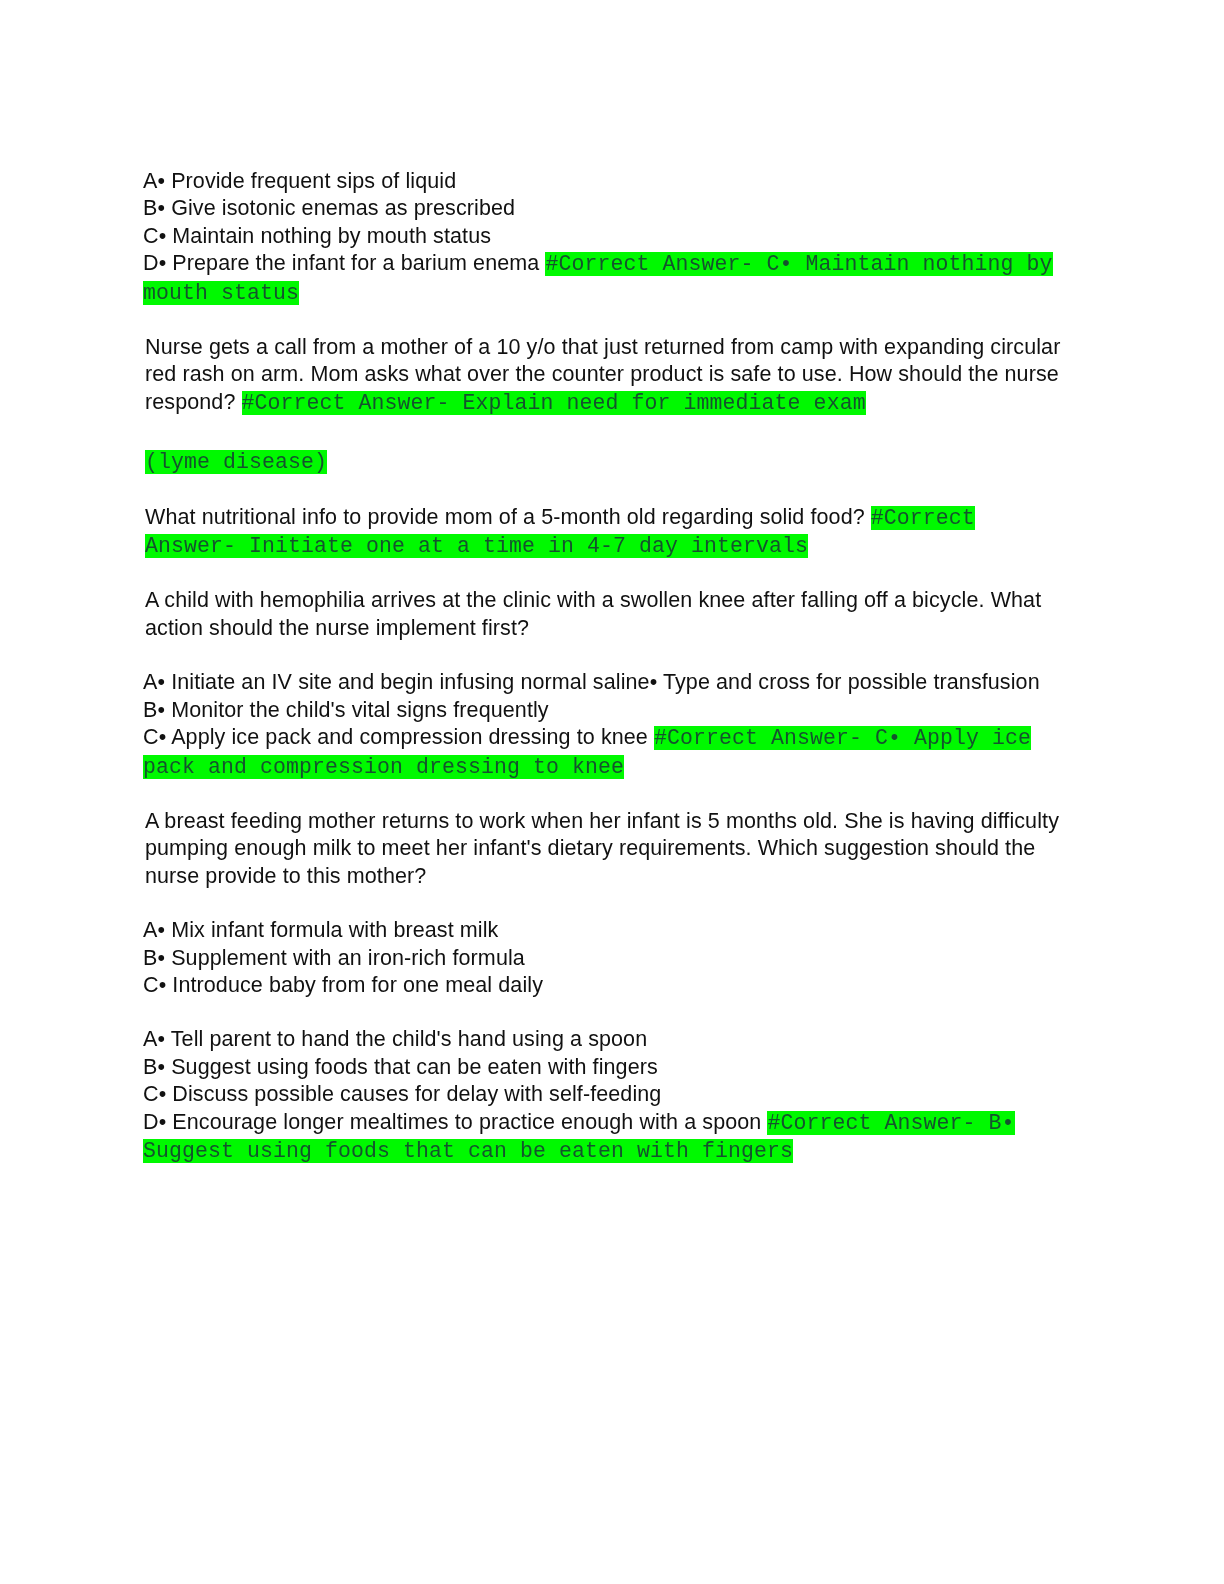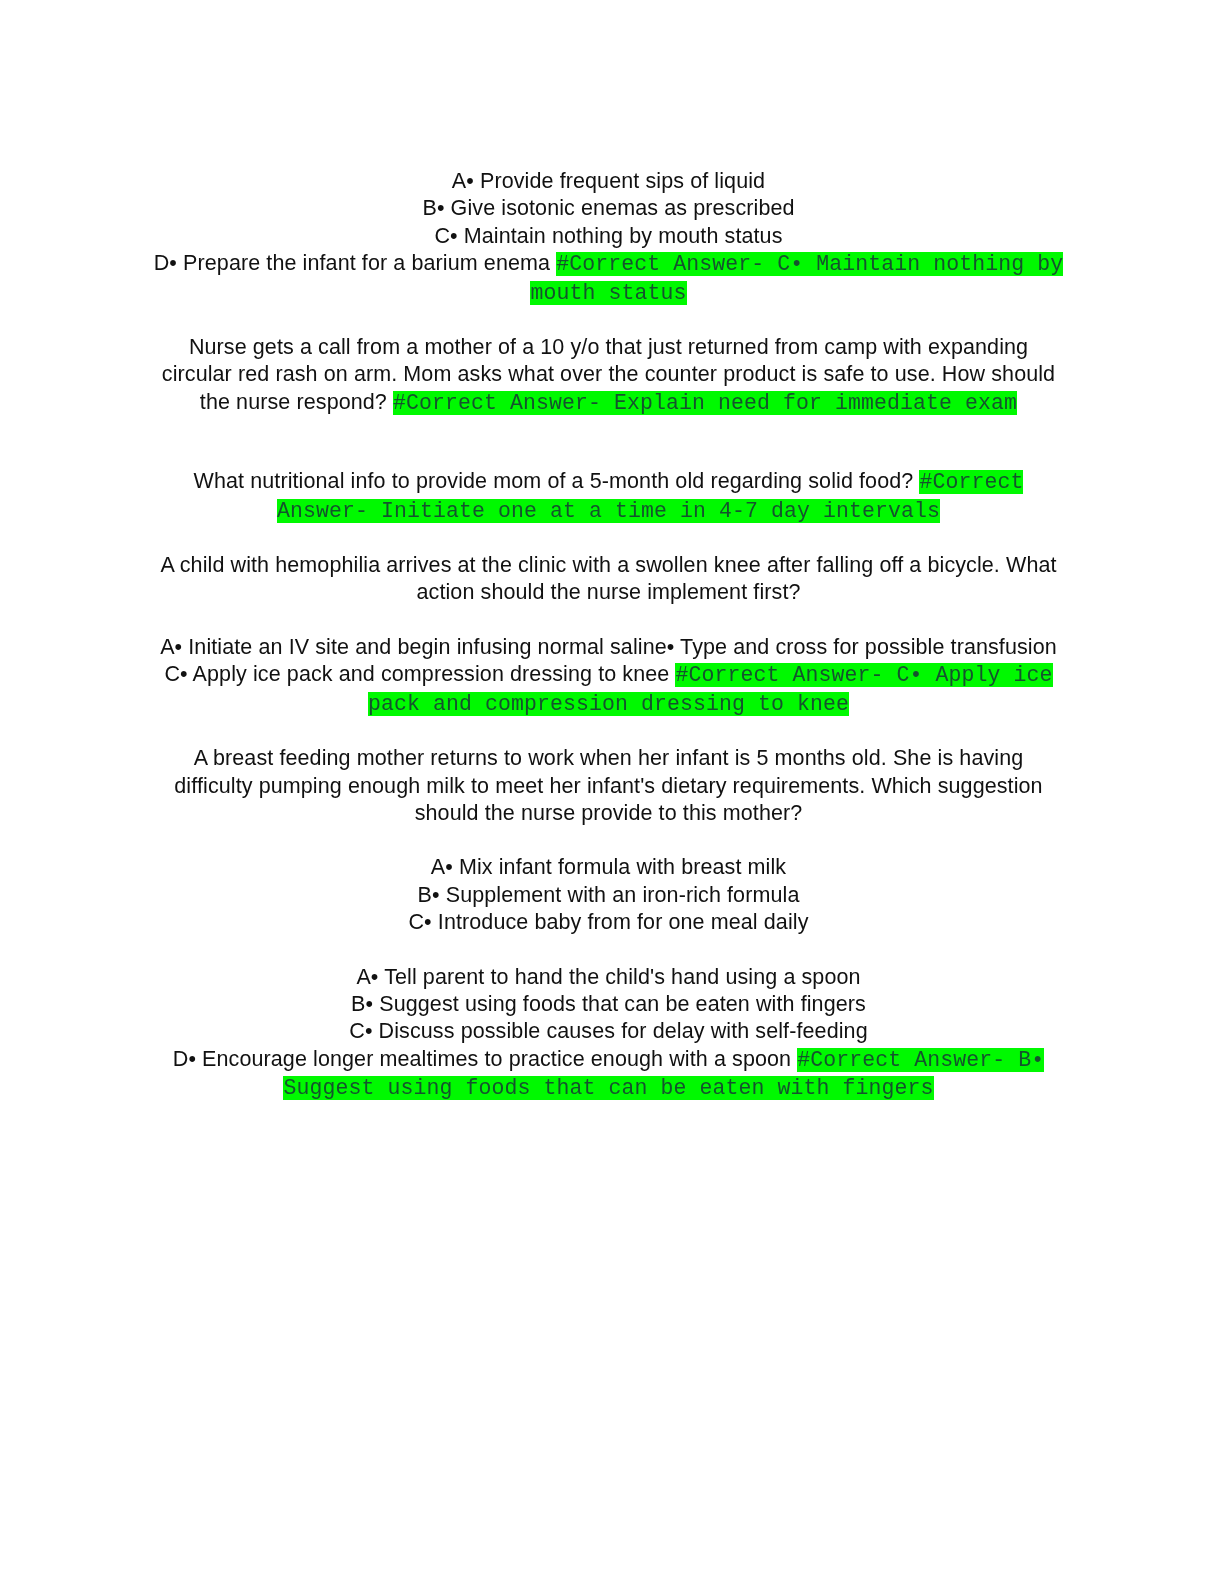--- a/index.html
+++ b/index.html
@@ -13,21 +13,20 @@
     font-family: "Liberation Sans", sans-serif;
     color: #000000;
   }
   .page {
     position: relative;
     width: 1224px;
     height: 1584px;
     background: #ffffff;
     box-sizing: border-box;
     padding: 168px 150px 0 143px;
-    text-align: center;
   }
   .doc-body {
     font-size: 21.5px;
     line-height: 27.4px;
     color: #111111;
     letter-spacing: 0.1px;
   }
   .block {
     margin: 0 0 27px 0;
   }
@@ -39,21 +38,21 @@
     padding: 0;
   }
   .hl {
     background: #00f900;
     color: #14532d;
     box-decoration-break: clone;
     font-family: Liberation Mono, monospace;
     -webkit-box-decoration-break: clone;
   }
   .para {
-    margin: 12px;
+    margin: 2px;
   }
   .spacer-sm {
     height: 27px;
   }
 </style>
 </head>
 <body>
 
 <div class="page">
   <div class="doc-body">
@@ -64,31 +63,35 @@
       <p class="line"><span>C• Maintain nothing by mouth status</span></p>
       <p class="line"><span>D• Prepare the infant for a barium enema </span><span class="hl">#Correct Answer- C• Maintain nothing by mouth status</span></p>
     </div>
 
     <div class="block tight">
       <p class="para"><span>Nurse gets a call from a mother of a 10 y/o that just returned from camp with expanding circular red rash on arm. Mom asks what over the counter product is safe to use. How should the nurse respond? </span><span class="hl">#Correct Answer- Explain need for immediate exam</span></p>
     </div>
 
     <div class="spacer-sm"></div>
 
+    <div class="block">
+      <p class="para"><span class="hl">(lyme disease)</span></p>
+    </div>
 
     <div class="block">
       <p class="para"><span>What nutritional info to provide mom of a 5-month old regarding solid food? </span><span class="hl">#Correct Answer- Initiate one at a time in 4-7 day intervals</span></p>
     </div>
 
     <div class="block">
       <p class="para">A child with hemophilia arrives at the clinic with a swollen knee after falling off a bicycle. What action should the nurse implement first?</p>
     </div>
 
     <div class="block">
       <p class="line"><span>A• Initiate an IV site and begin infusing normal saline• Type and cross for possible transfusion</span></p>
+      <p class="line"><span>B• Monitor the child's vital signs frequently</span></p>
       <p class="line"><span>C• Apply ice pack and compression dressing to knee </span><span class="hl">#Correct Answer- C• Apply ice pack and compression dressing to knee</span></p>
     </div>
 
     <div class="block">
       <p class="para">A breast feeding mother returns to work when her infant is 5 months old. She is having difficulty pumping enough milk to meet her infant's dietary requirements. Which suggestion should the nurse provide to this mother?</p>
     </div>
 
     <div class="block">
       <p class="line"><span>A• Mix infant formula with breast milk</span></p>
       <p class="line"><span>B• Supplement with an iron-rich formula</span></p>

